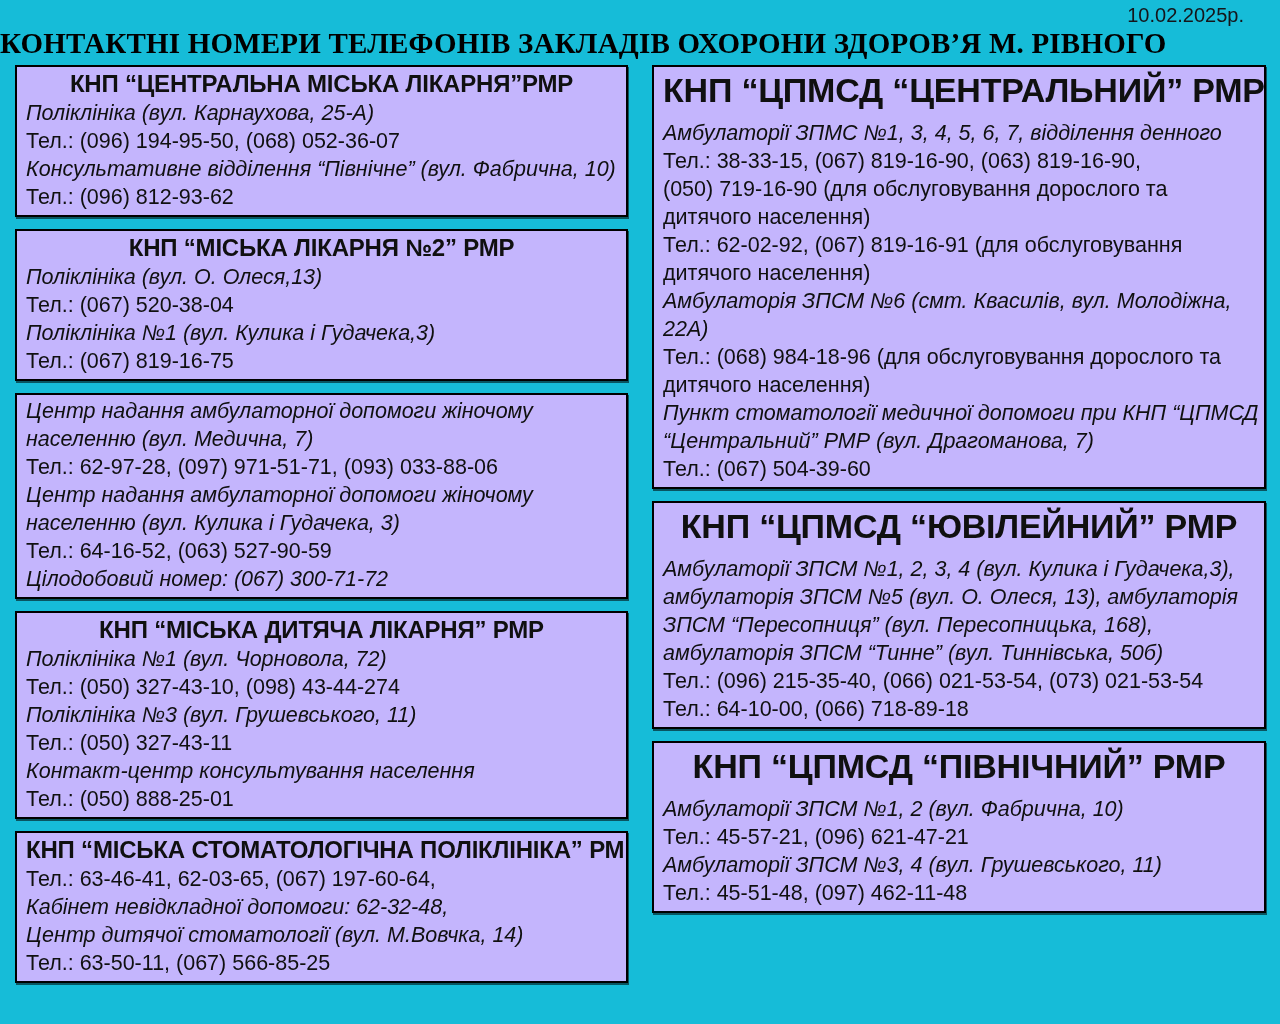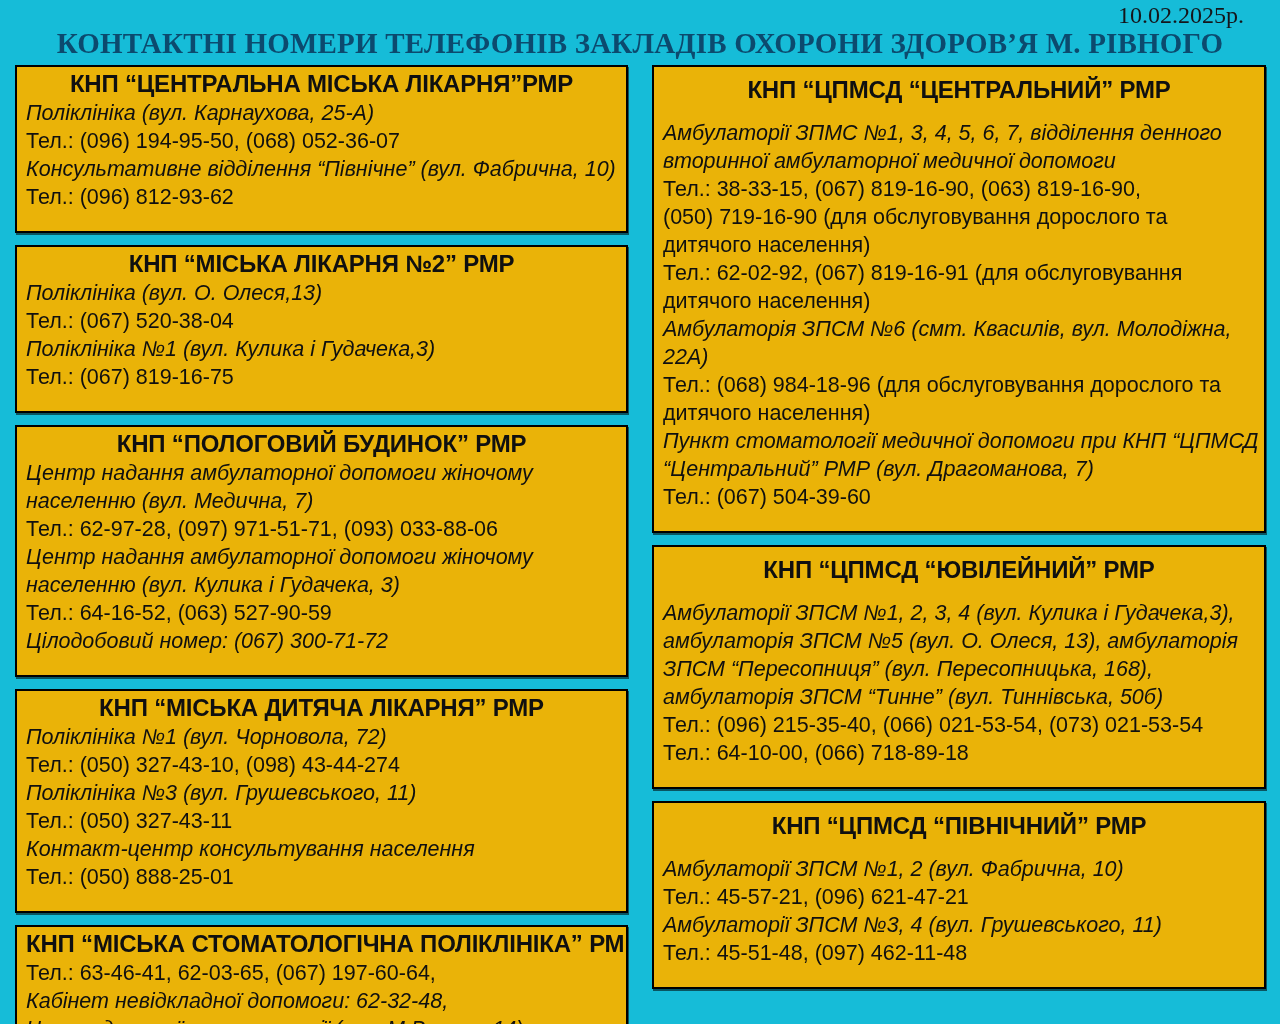--- a/index.html
+++ b/index.html
@@ -9,66 +9,66 @@
   body {
     width: 1280px;
     height: 1024px;
     background: #16bcd8;
     font-family: "Liberation Sans", sans-serif;
     color: #101010;
     overflow: hidden;
   }
   .header-date {
     text-align: right;
-    font-family: Liberation Serif, serif;
-    font-size: 24px;
+    font-family: Liberation Sans, sans-serif;
+    font-size: 20px;
     line-height: 24px;
     padding: 3px 36px 0 0;
     color: #15151a;
   }
   .page-title {
-    text-align: center;
+    text-align: left;
     font-family: "Liberation Serif", serif;
     font-weight: bold;
     font-size: 29px;
     line-height: 33px;
     white-space: nowrap;
-    color: #0c4a6e;
+    color: #000000;
     letter-spacing: 0.2px;
   }
   .columns {
     display: flex;
     gap: 24px;
     padding: 5px 14px 0 15px;
     align-items: flex-start;
   }
   .col {
     display: flex;
     flex-direction: column;
     gap: 12px;
   }
   .col-left  { width: 613px; }
   .col-right { width: 614px; }
   .facility-box {
-    background: #eab308;
+    background: #c4b5fd;
     border: 2px solid #000000;
     box-shadow: 1px 2px 0 rgba(0,0,0,0.55);
-    padding: 2px 9px 20px 9px;
+    padding: 2px 9px 4px 9px;
     overflow: hidden;
   }
   .facility-title {
     text-align: center;
     font-weight: bold;
     font-size: 24px;
     line-height: 30px;
     white-space: nowrap;
     letter-spacing: -0.2px;
   }
   .col-right .facility-title {
-    font-size: 24px;
+    font-size: 34px;
     line-height: 42px;
     margin-bottom: 8px;
   }
   .facility-line {
     font-size: 21.5px;
     line-height: 28px;
     white-space: nowrap;
   }
   .facility-line.italic {
     font-style: italic;
@@ -91,21 +91,20 @@
         <div class="facility-line">Тел.: (096) 812-93-62</div>
       </div>
       <div class="facility-box">
         <div class="facility-title">КНП “МІСЬКА ЛІКАРНЯ №2” РМР</div>
         <div class="facility-line italic">Поліклініка (вул. О. Олеся,13)</div>
         <div class="facility-line">Тел.: (067) 520-38-04</div>
         <div class="facility-line italic">Поліклініка №1 (вул. Кулика і Гудачека,3)</div>
         <div class="facility-line">Тел.: (067) 819-16-75</div>
       </div>
       <div class="facility-box">
-        <div class="facility-title">КНП “ПОЛОГОВИЙ БУДИНОК” РМР</div>
         <div class="facility-line italic">Центр надання амбулаторної допомоги жіночому</div>
         <div class="facility-line italic">населенню (вул. Медична, 7)</div>
         <div class="facility-line">Тел.: 62-97-28, (097) 971-51-71, (093) 033-88-06</div>
         <div class="facility-line italic">Центр надання амбулаторної допомоги жіночому</div>
         <div class="facility-line italic">населенню (вул. Кулика і Гудачека, 3)</div>
         <div class="facility-line">Тел.: 64-16-52, (063) 527-90-59</div>
         <div class="facility-line italic">Цілодобовий номер: (067) 300-71-72</div>
       </div>
       <div class="facility-box">
         <div class="facility-title">КНП “МІСЬКА ДИТЯЧА ЛІКАРНЯ” РМР</div>
@@ -121,21 +120,20 @@
         <div class="facility-line">Тел.: 63-46-41, 62-03-65, (067) 197-60-64,</div>
         <div class="facility-line italic">Кабінет невідкладної допомоги: 62-32-48,</div>
         <div class="facility-line italic">Центр дитячої стоматології (вул. М.Вовчка, 14)</div>
         <div class="facility-line">Тел.: 63-50-11, (067) 566-85-25</div>
       </div>
     </div>
   <div class="col col-right">
       <div class="facility-box">
         <div class="facility-title">КНП “ЦПМСД “ЦЕНТРАЛЬНИЙ” РМР</div>
         <div class="facility-line italic">Амбулаторії ЗПМС №1, 3, 4, 5, 6, 7, відділення денного</div>
-        <div class="facility-line italic">вторинної амбулаторної медичної допомоги</div>
         <div class="facility-line">Тел.: 38-33-15, (067) 819-16-90, (063) 819-16-90,</div>
         <div class="facility-line">(050) 719-16-90 (для обслуговування дорослого та</div>
         <div class="facility-line">дитячого населення)</div>
         <div class="facility-line">Тел.: 62-02-92, (067) 819-16-91 (для обслуговування</div>
         <div class="facility-line">дитячого населення)</div>
         <div class="facility-line italic">Амбулаторія ЗПСМ №6 (смт. Квасилів, вул. Молодіжна,</div>
         <div class="facility-line italic">22А)</div>
         <div class="facility-line">Тел.: (068) 984-18-96 (для обслуговування дорослого та</div>
         <div class="facility-line">дитячого населення)</div>
         <div class="facility-line italic">Пункт стоматології медичної допомоги при КНП “ЦПМСД</div>

